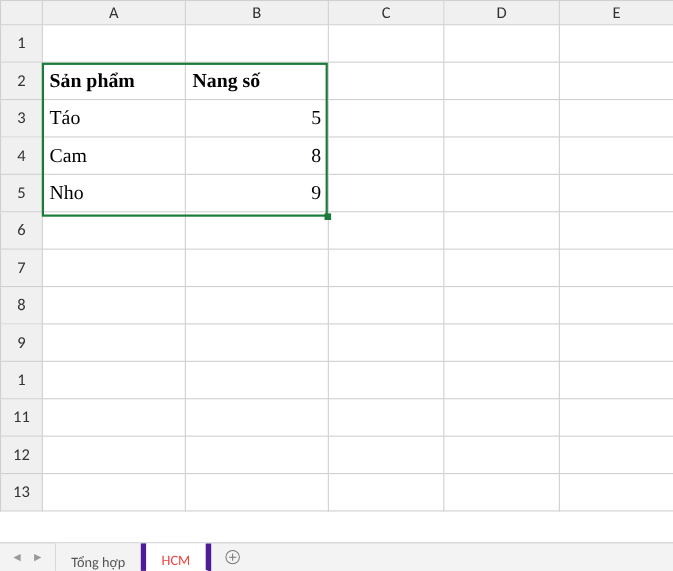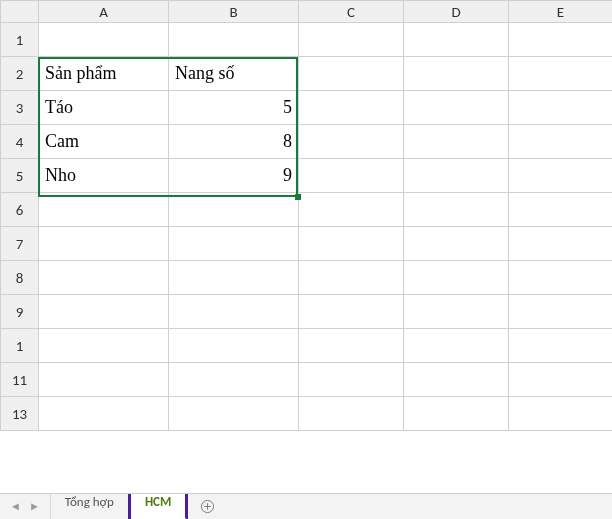--- a/index.html
+++ b/index.html
@@ -47,21 +47,21 @@
   .colC { width: 105px; }
   .colD { width: 105px; }
   .colE { width: 104px; }
   .cell-inner {
     padding: 4px 6px;
     height: 100%;
     display: flex;
     align-items: center;
   }
   .right { justify-content: flex-end; }
-  .bold { font-weight: normal; }
+  .bold { font-weight: bold; }
   .shaded { background: #d9d9d9; }
   
   .sel-box {
     position: absolute;
     border: 2px solid #1a7a3a;
     pointer-events: none;
     background: transparent;
   }
   .sel-handle {
     position: absolute;
@@ -87,29 +87,29 @@
     align-items: center;
     gap: 8px;
     padding: 0 10px;
     border-right: 1px solid #d8d8d8;
     color: #999;
   }
   .tab-nav span { cursor: default; font-size: 11px; }
   .tab {
     padding: 0 14px;
     display: flex;
-    align-items: flex-start;
-    border-right: 3px solid #4c1d95;
+    align-items: flex-end;
+    border-right: 5px solid #4c1d95;
     background: #f3f3f3;
     cursor: pointer;
   }
   .tab.active {
     background: #ffffff;
-    color: #4d7c0f;
-    font-weight: bold;
+    color: #ef4444;
+    font-weight: normal;
     border-bottom: 2px solid #ffffff;
     margin-bottom: -1px;
   }
   .tab-add {
     display: flex;
     align-items: center;
     padding: 0 12px;
     color: #777;
   }
   .tab-add svg { display: block; }
@@ -228,20 +228,28 @@
     <tr>
       <td class="rowhdr">1</td>
       <td></td>
         <td></td>
         <td></td>
         <td></td>
         <td></td>
     </tr>
     <tr>
       <td class="rowhdr">11</td>
+      <td></td>
+        <td></td>
+        <td></td>
+        <td></td>
+        <td></td>
+    </tr>
+    <tr>
+      <td class="rowhdr">12</td>
       <td></td>
         <td></td>
         <td></td>
         <td></td>
         <td></td>
     </tr>
     <tr>
       <td class="rowhdr">13</td>
       <td></td>
         <td></td>

